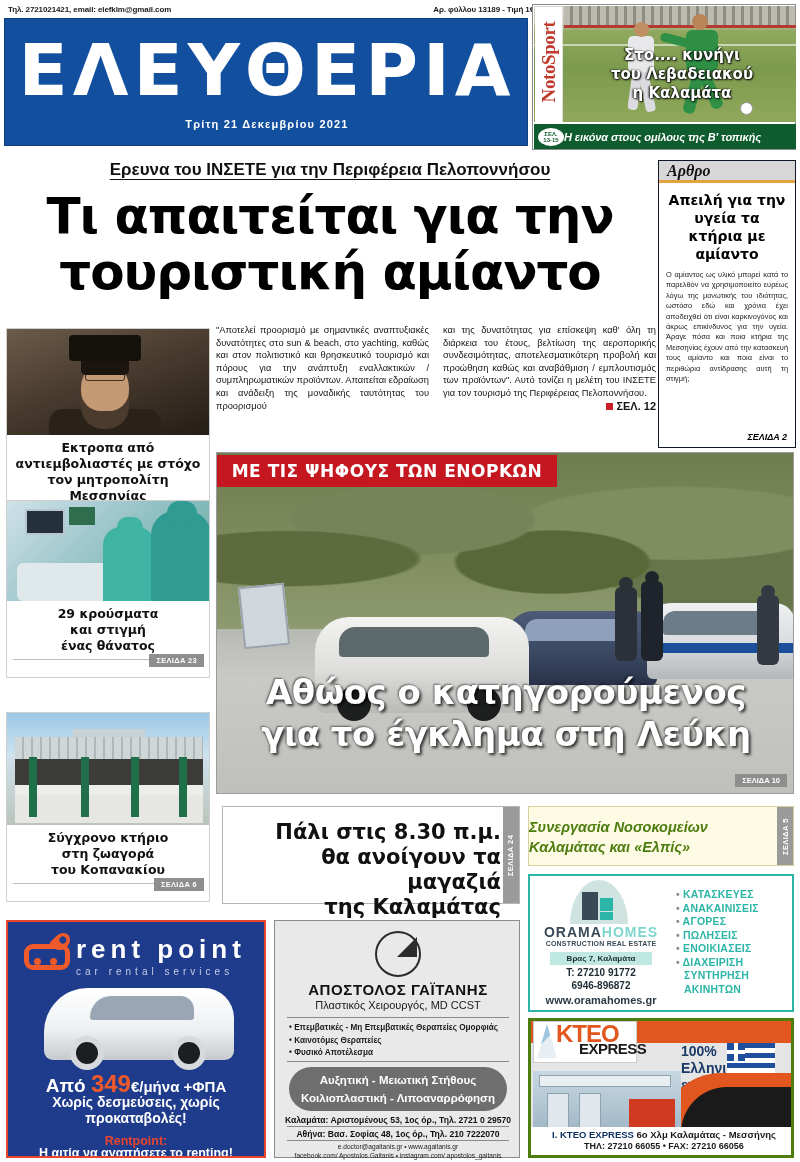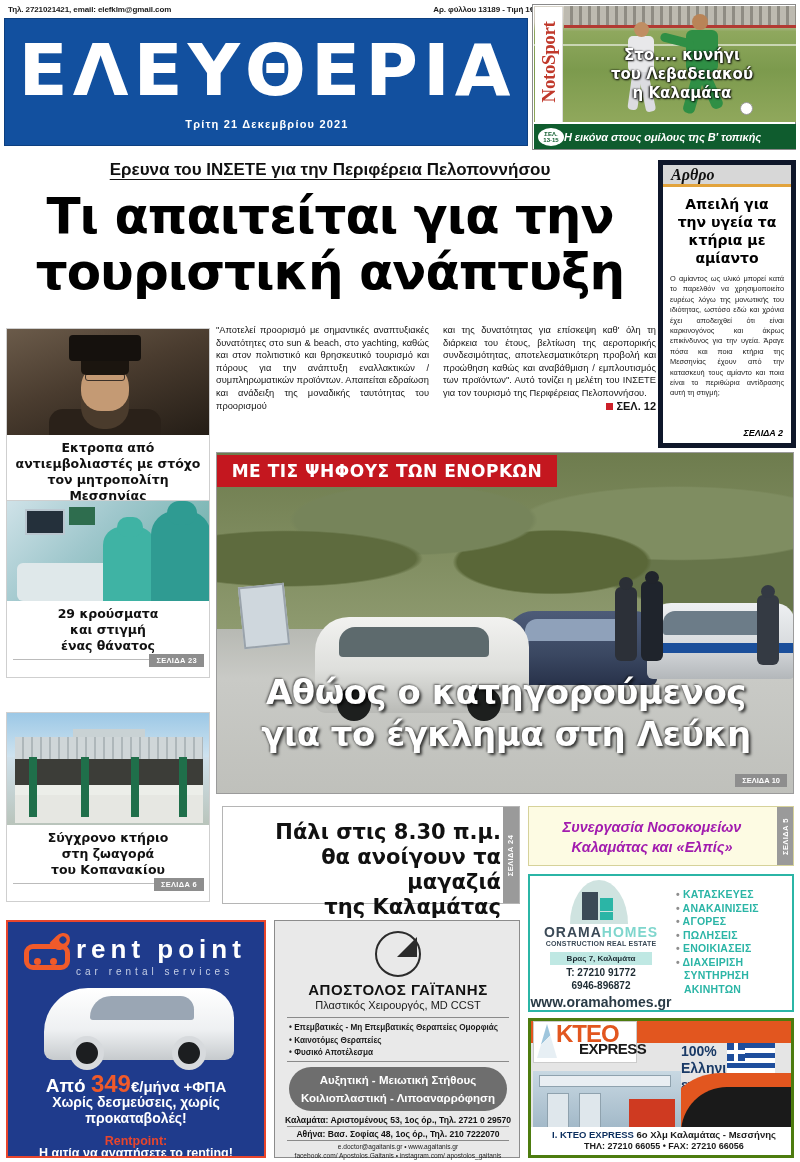--- a/index.html
+++ b/index.html
@@ -120,21 +120,21 @@
     position: absolute; left: 10px; top: 188px; width: 640px;
     text-align: center; color: #000;
     font-family: "DejaVu Sans", sans-serif;
     font-size: 50px; font-weight: bold; line-height: 56px;
     letter-spacing: -1px;
   }
 
   
   .artbox {
     position: absolute; left: 658px; top: 160px; width: 138px; height: 288px;
-    border: 5px solid #0f172a; background: #fff;
+    border: 1px solid #0f172a; background: #fff;
   }
   .art-head {
     height: 22px; background: #d7d7d7; border-bottom: 3px solid #e2a33c;
     display: flex; align-items: center; padding-left: 8px;
   }
   .art-head span {
     font-family: "Liberation Serif", serif; font-style: italic; font-weight: bold;
     font-size: 16px; color: #111;
   }
   .art-title {
@@ -304,22 +304,22 @@
     transform: rotate(-90deg); white-space: nowrap;
     font-size: 7.5px; font-weight: bold; letter-spacing: .4px;
   }
 
   
   .hospbox {
     position: absolute; left: 528px; top: 806px; width: 266px; height: 60px;
     border: 1px solid #d6d29a; background: #fdfbe3;
   }
   .hospbox .txt {
-    position: absolute; left: 0; top: 10px; width: 246px; text-align: center;
-    font-size: 14.5px; font-weight: bold; font-style: italic; line-height: 20px; color: #a21caf;
+    position: absolute; left: 0; top: 10px; width: 246px; text-align: left;
+    font-size: 14.5px; font-weight: bold; font-style: italic; line-height: 20px; color: #4d7c0f;
     font-family: "Liberation Sans", sans-serif;
   }
 
   
   .orama {
     position: absolute; left: 528px; top: 874px; width: 266px; height: 138px;
     border: 2px solid #2bb5a6; background: #fff; display: flex;
   }
   .orama .left { width: 142px; position: relative; padding-top: 4px; }
   .orama .logo-circle {
@@ -342,21 +342,21 @@
   .orama .addr {
     position: absolute; left: 20px; top: 76px; width: 102px; text-align: center;
     background: #bfe8e3; color: #1d2b33; font-size: 8px; font-weight: bold; padding: 2px 0;
   }
   .orama .tel {
     position: absolute; left: 0; top: 90px; width: 142px; text-align: center;
     font-size: 10px; font-weight: bold; color: #1d2b33; line-height: 13px;
   }
   .orama .web {
     position: absolute; left: 0; top: 118px; width: 142px; text-align: center;
-    font-size: 14px; font-weight: bold; color: #2a3b46;
+    font-size: 11px; font-weight: bold; color: #2a3b46;
   }
   .orama .right { flex: 1; padding: 12px 2px 0 4px; }
   .orama .right li {
     list-style: none; font-size: 10.5px; font-weight: bold; color: #2bb5a6;
     line-height: 13.5px; letter-spacing: .2px;
   }
   .orama .right li::before { content:'• '; color:#8d8d8d; }
   .orama .right li.cont::before { content:''; padding-left: 8px; }
 
   
@@ -516,21 +516,21 @@
         <span>ΣΕΛ.</span>
         <span>13-15</span>
       </div>
       <div class="txt">Η εικόνα στους ομίλους της Β' τοπικής</div>
     </div>
   </div>
 
   <div class="kicker">Ερευνα του ΙΝΣΕΤΕ για την Περιφέρεια Πελοποννήσου</div>
   <div class="lead-head">
     <div>Τι απαιτείται για την</div>
-    <div>τουριστική ανάπτυξη</div>
+    <div>τουριστική αμίαντο</div>
   </div>
 
   <div class="artbox">
     <div class="art-head">
       <span>Αρθρο</span>
     </div>
     <div class="art-title">Απειλή για την υγεία τα κτήρια με αμίαντο</div>
     <div class="art-body">Ο αμίαντος ως υλικό μπορεί κατά το παρελθόν να χρησιμοποιείτο ευρέως λόγω της μονωτικής του ιδιότητας, ωστόσο εδώ και χρόνια έχει αποδειχθεί ότι είναι καρκινογόνος και άκρως επικίνδυνος για την υγεία. Άραγε πόσα και ποια κτήρια της Μεσσηνίας έχουν από την κατασκευή τους αμίαντο και ποια είναι το περιθώρια αντίδρασης αυτή τη στιγμή;</div>
     <div class="art-page">ΣΕΛΙΔΑ 2</div>
   </div>

